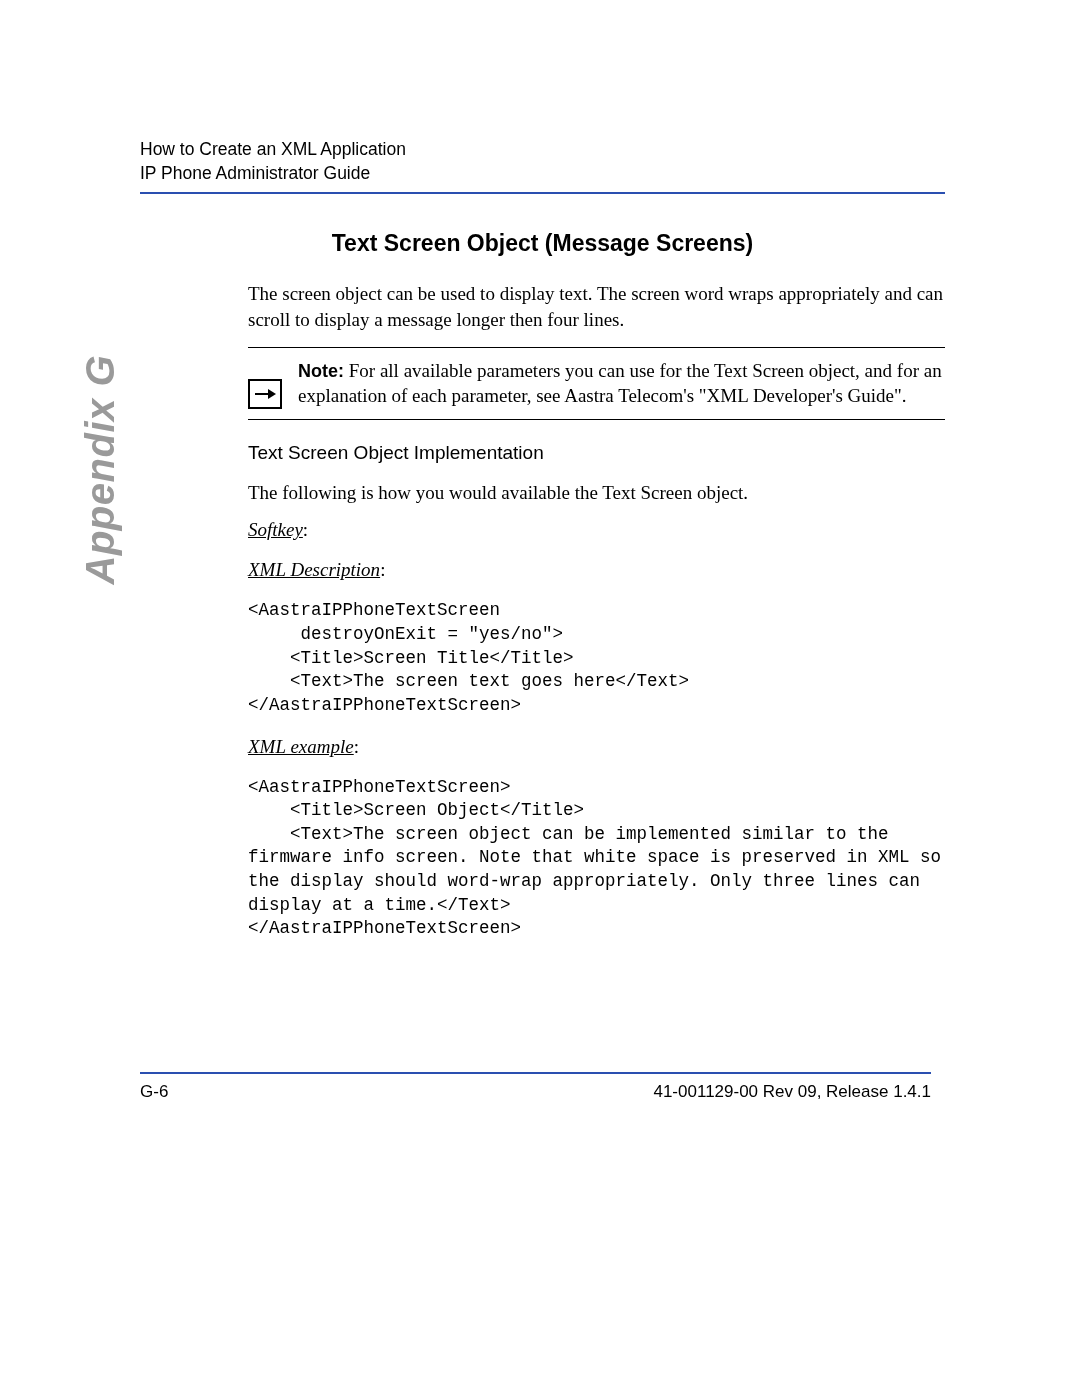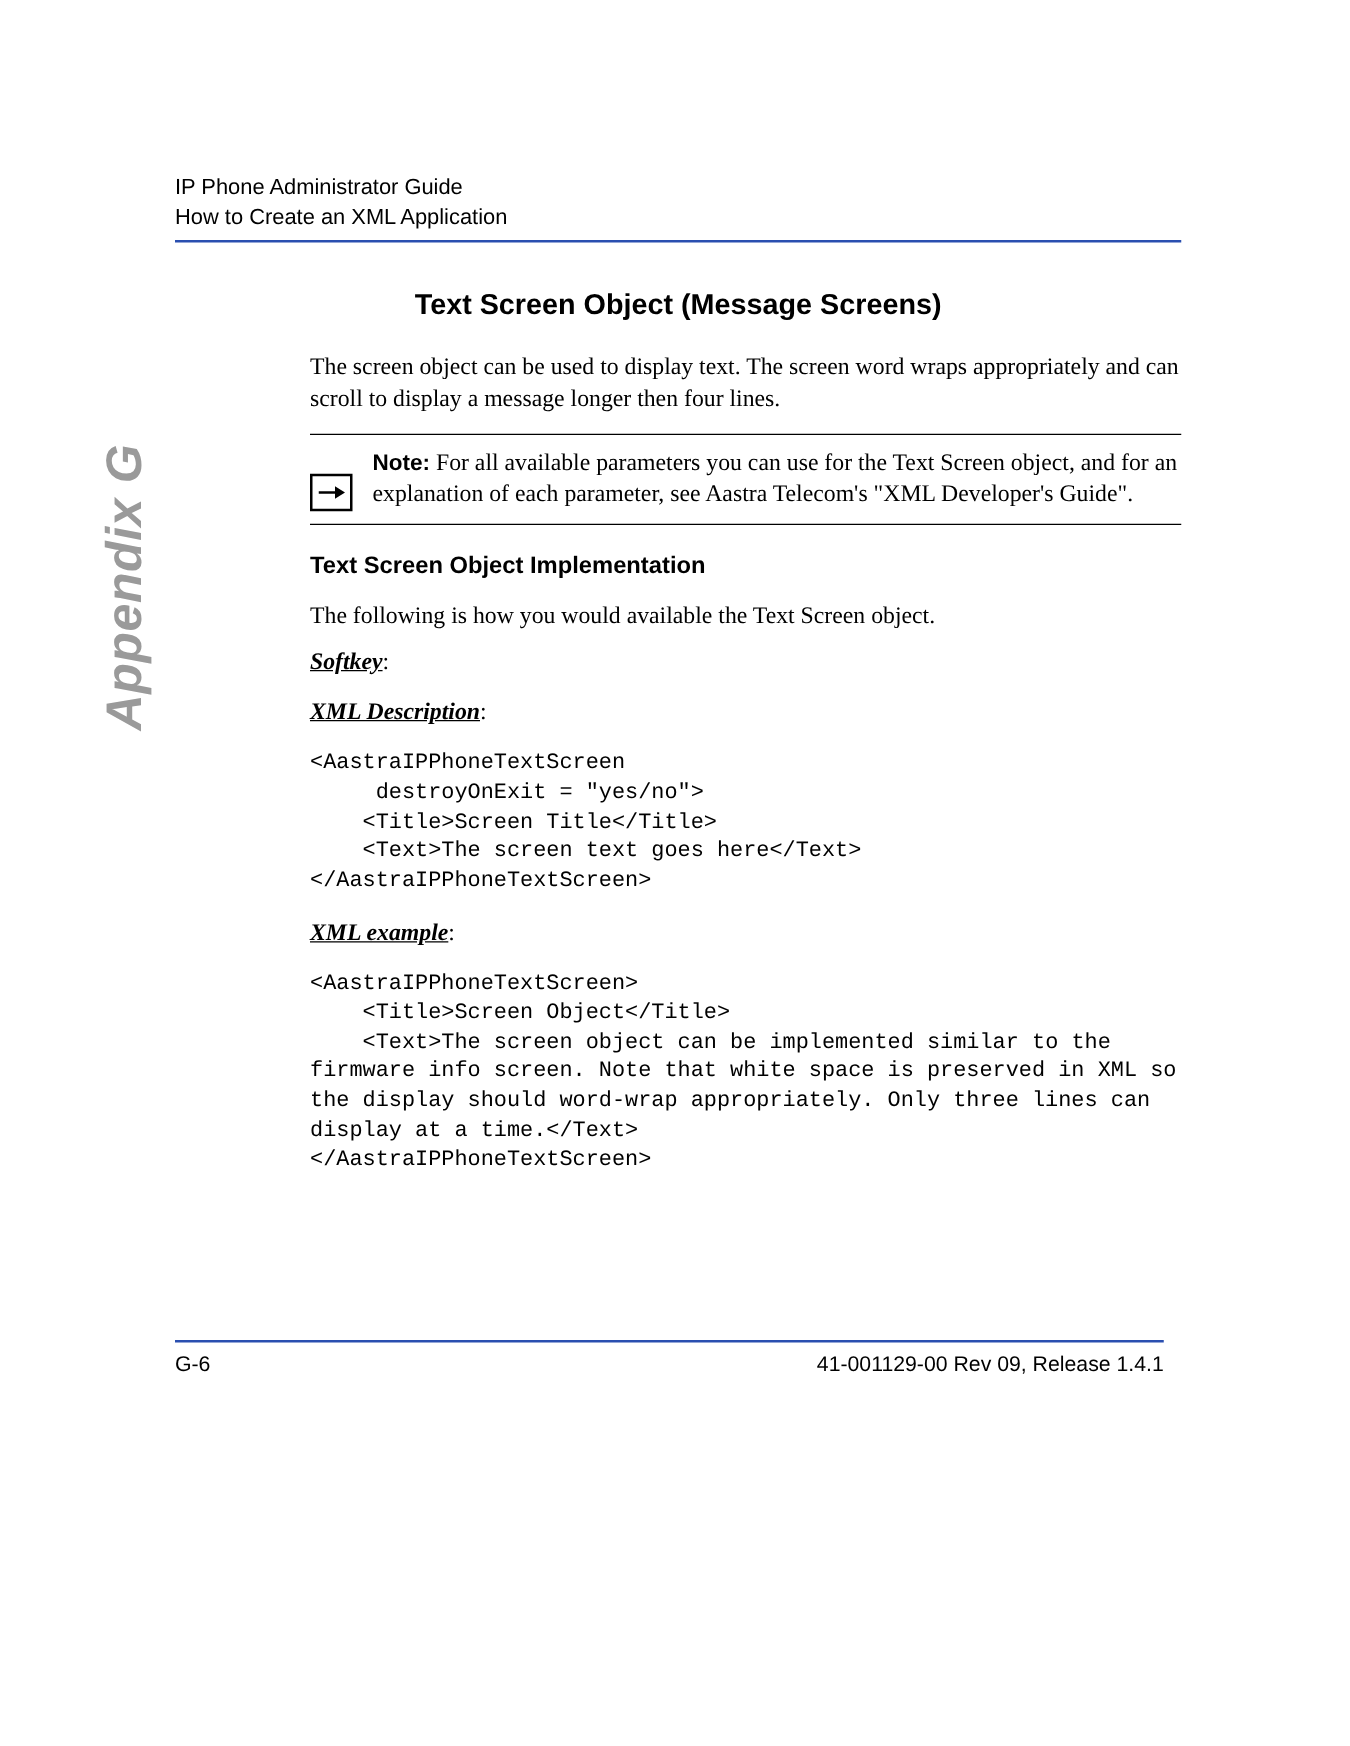--- a/index.html
+++ b/index.html
@@ -69,31 +69,31 @@
     box-sizing: border-box;
   }
   .note-icon-box svg { display:block; }
   .note-text {
     font-size: 19px;
     line-height: 1.35;
   }
   .note-text .bold { font-weight: bold; font-family: Arial, Helvetica, sans-serif; font-size:18px; }
   .subheading {
     font-family: Arial, Helvetica, sans-serif;
-    font-weight: bold;
+    font-weight: normal;
     font-size: 19px;
     margin: 22px 0 16px 0;
   }
   .run-in {
     font-size: 19px;
     margin: 0 0 18px 0;
   }
   .run-in .label {
     font-style: italic;
-    font-weight: bold;
+    font-weight: normal;
     text-decoration: underline;
   }
   .bullet-list {
     margin: 0 0 18px 0;
     padding-left: 36px;
     font-size: 19px;
   }
   .bullet-list li { padding-left: 6px; }
   .code {
     font-family: "Courier New", Courier, monospace;
@@ -138,22 +138,22 @@
 </head>
 <body>
 
 <div class="page">
 
   <div class="side-tab">
     <span class="side-tab-inner">Appendix G</span>
   </div>
 
   <div class="header-block">
+    <div>How to Create an XML Application</div>
     <div>IP Phone Administrator Guide</div>
-    <div>How to Create an XML Application</div>
   </div>
   <hr class="header-rule">
 
   <h2 class="section-title">Text Screen Object (Message Screens)</h2>
 
   <div class="body-indent">
     <p class="para">The screen object can be used to display text. The screen word wraps appropriately and can scroll to display a message longer then four lines.</p>
   </div>
 
   <div class="note-wrap">

